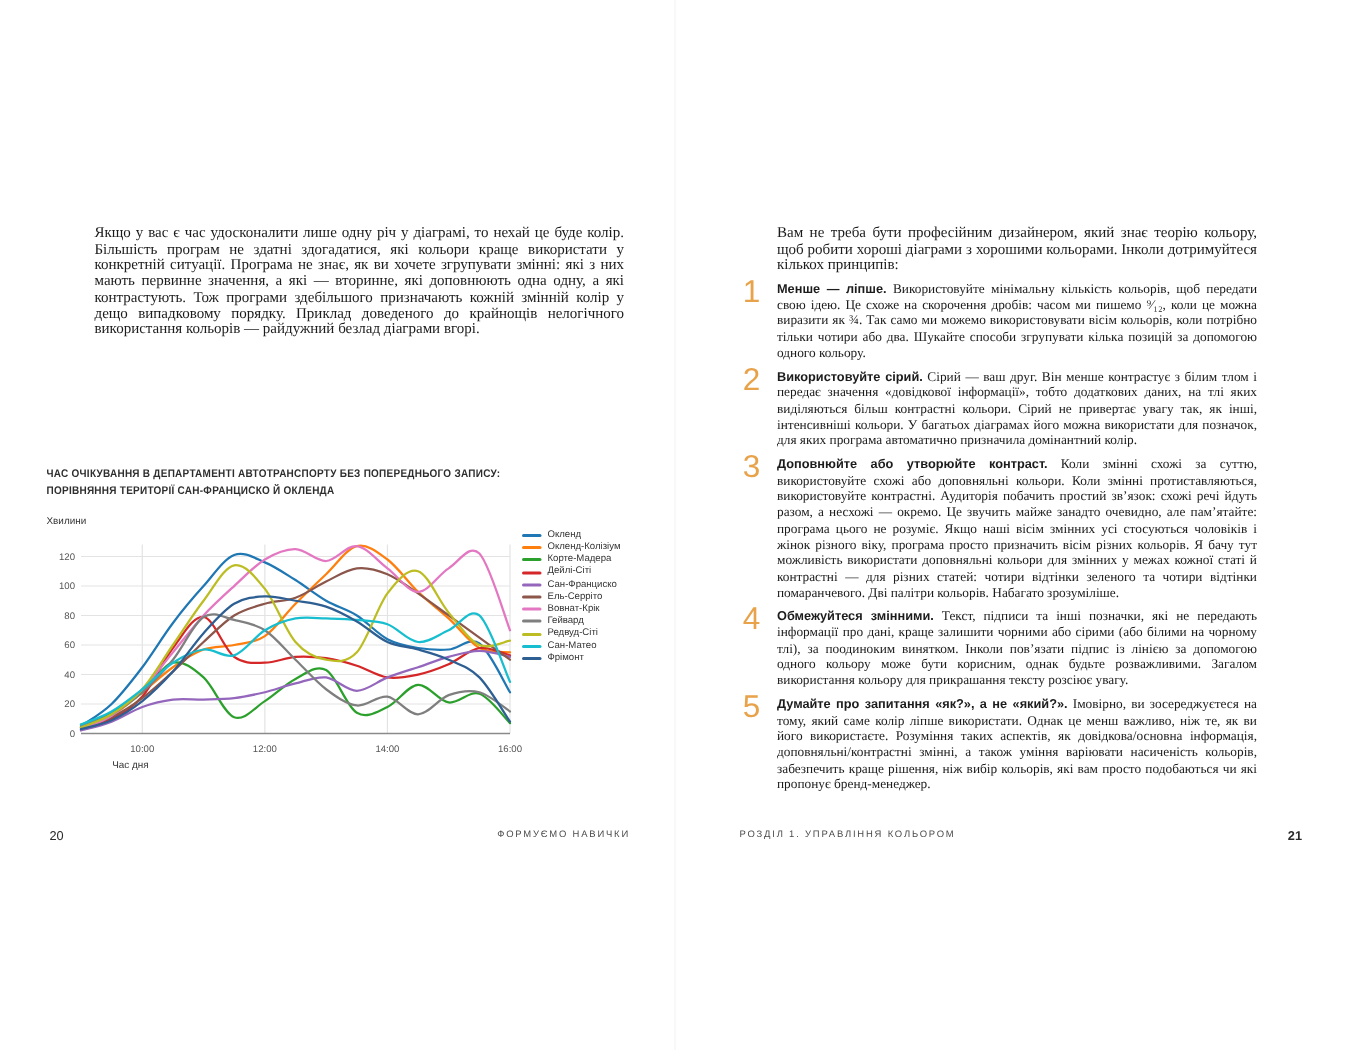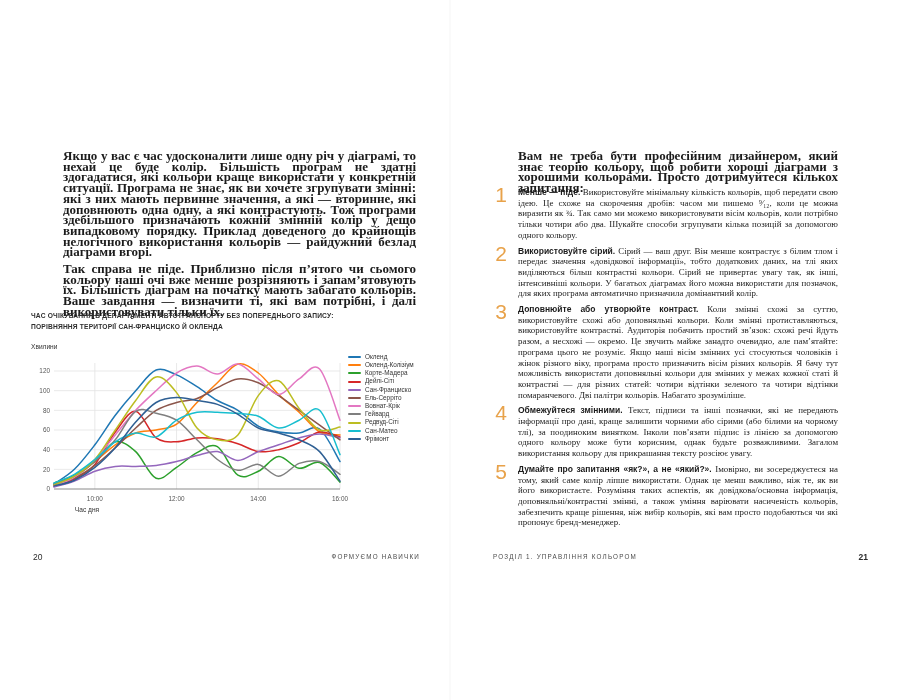--- a/index.html
+++ b/index.html
@@ -4,21 +4,21 @@
 <style>
   html,body{margin:0;padding:0;}
   body{
     width:900px;height:700px;position:relative;background:#ffffff;
     font-family:"Liberation Serif","DejaVu Serif",serif;color:#1c1c1c;
     overflow:hidden;
   }
   .gutter{position:absolute;left:449px;top:0;width:2px;height:700px;
     background:linear-gradient(90deg,rgba(0,0,0,0),rgba(0,0,0,0.04),rgba(0,0,0,0));}
   
-  .bodytext{position:absolute;font-size:13px;line-height:10.7px;text-align:justify;color:#1c1c1c;font-weight:bold;}
+  .bodytext{position:absolute;font-size:10px;line-height:10.7px;text-align:justify;color:#1c1c1c;}
   .left-text{left:63px;top:151px;width:353px;}
   .left-text p{margin:0 0 6px 0;}
   .right-intro{left:518px;top:151px;width:320px;}
   
   .chart-title{position:absolute;left:31px;top:311px;width:420px;
     font-family:"Liberation Sans","DejaVu Sans",sans-serif;font-weight:700;
     font-size:7.4px;line-height:10.5px;letter-spacing:.2px;color:#2e2e2e;
     transform:scaleX(.9);transform-origin:left top;}
   svg.chart{position:absolute;left:25px;top:335px;}
   svg.chart text{font-family:"Liberation Sans","DejaVu Sans",sans-serif;}
@@ -45,21 +45,20 @@
   .f-right-head{left:493px;width:220px;top:553px;}
   .f-right-num{left:800px;width:68px;text-align:right;font-weight:bold;}
 </style>
 </head>
 <body>
 
 <div class="gutter"></div>
 
 <div class="bodytext left-text">
   <p>Якщо у вас є час удосконалити лише одну річ у діаграмі, то нехай це буде колір. Більшість програм не здатні здогадатися, які кольори краще використати у конкретній ситуації. Програма не знає, як ви хочете згрупувати змінні: які з них мають первинне значення, а які — вторинне, які доповнюють одна одну, а які контрастують. Тож програми здебільшого призначають кожній змінній колір у дещо випадковому порядку. Приклад доведеного до крайнощів нелогічного використання кольорів — райдужний безлад діаграми вгорі.</p>
-  <p>Так справа не піде. Приблизно після п’ятого чи сьомого кольору наші очі вже менше розрізняють і запам’ятовують їх. Більшість діаграм на початку мають забагато кольорів. Ваше завдання — визначити ті, які вам потрібні, і далі використовувати тільки їх.</p>
 </div>
 
 <div class="chart-title">
   <div>ЧАС ОЧІКУВАННЯ В ДЕПАРТАМЕНТІ АВТОТРАНСПОРТУ БЕЗ ПОПЕРЕДНЬОГО ЗАПИСУ:</div>
   <div>ПОРІВНЯННЯ ТЕРИТОРІЇ САН-ФРАНЦИСКО Й ОКЛЕНДА</div>
 </div>
 
 <svg class="chart" width="345" height="182">
     <line x1="69.85714285714286" y1="28" x2="69.85714285714286" y2="154" stroke="#e3e3e3" stroke-width="0.8"></line>
     <line x1="151.57142857142856" y1="28" x2="151.57142857142856" y2="154" stroke="#e3e3e3" stroke-width="0.8"></line>
@@ -141,26 +140,26 @@
     </div>
     <div class="legend-row">
       <span class="legend-swatch" style="background: rgb(46, 95, 147);"></span>
       <span class="legend-label">Фрімонт</span>
     </div>
   </div>
 
 <div class="footer f-left-num pagenum">20</div>
 <div class="footer f-left-head running-head">Формуємо навички</div>
 
-<div class="bodytext right-intro">Вам не треба бути професійним дизайнером, який знає теорію кольору, щоб робити хороші діаграми з хорошими кольорами. Просто дотримуйтеся кількох запитання:</div>
+<div class="bodytext right-intro">Вам не треба бути професійним дизайнером, який знає теорію кольору, щоб робити хороші діаграми з хорошими кольорами. Інколи дотримуйтеся кількох принципів:</div>
 
 <div class="principles">
     <div class="principle">
       <span class="num" style="color: rgb(232, 162, 74);">1</span>
-      <div class="ptext"><span class="lead">Менше — піде.</span> Використовуйте мінімальну кількість кольорів, щоб передати свою ідею. Це схоже на скорочення дробів: часом ми пишемо ⁹⁄₁₂, коли це можна виразити як ¾. Так само ми можемо використовувати вісім кольорів, коли потрібно тільки чотири або два. Шукайте способи згрупувати кілька позицій за допомогою одного кольору.</div>
+      <div class="ptext"><span class="lead">Менше — ліпше.</span> Використовуйте мінімальну кількість кольорів, щоб передати свою ідею. Це схоже на скорочення дробів: часом ми пишемо ⁹⁄₁₂, коли це можна виразити як ¾. Так само ми можемо використовувати вісім кольорів, коли потрібно тільки чотири або два. Шукайте способи згрупувати кілька позицій за допомогою одного кольору.</div>
     </div>
     <div class="principle">
       <span class="num" style="color: rgb(232, 162, 74);">2</span>
       <div class="ptext"><span class="lead">Використовуйте сірий.</span> Сірий — ваш друг. Він менше контрастує з білим тлом і передає значення «довідкової інформації», тобто додаткових даних, на тлі яких виділяються більш контрастні кольори. Сірий не привертає увагу так, як інші, інтенсивніші кольори. У багатьох діаграмах його можна використати для позначок, для яких програма автоматично призначила домінантний колір.</div>
     </div>
     <div class="principle">
       <span class="num" style="color: rgb(232, 162, 74);">3</span>
       <div class="ptext"><span class="lead">Доповнюйте або утворюйте контраст.</span> Коли змінні схожі за суттю, використовуйте схожі або доповняльні кольори. Коли змінні протиставляються, використовуйте контрастні. Аудиторія побачить простий зв’язок: схожі речі йдуть разом, а несхожі — окремо. Це звучить майже занадто очевидно, але пам’ятайте: програма цього не розуміє. Якщо наші вісім змінних усі стосуються чоловіків і жінок різного віку, програма просто призначить вісім різних кольорів. Я бачу тут можливість використати доповняльні кольори для змінних у межах кожної статі й контрастні — для різних статей: чотири відтінки зеленого та чотири відтінки помаранчевого. Дві палітри кольорів. Набагато зрозуміліше.</div>
     </div>
     <div class="principle">

